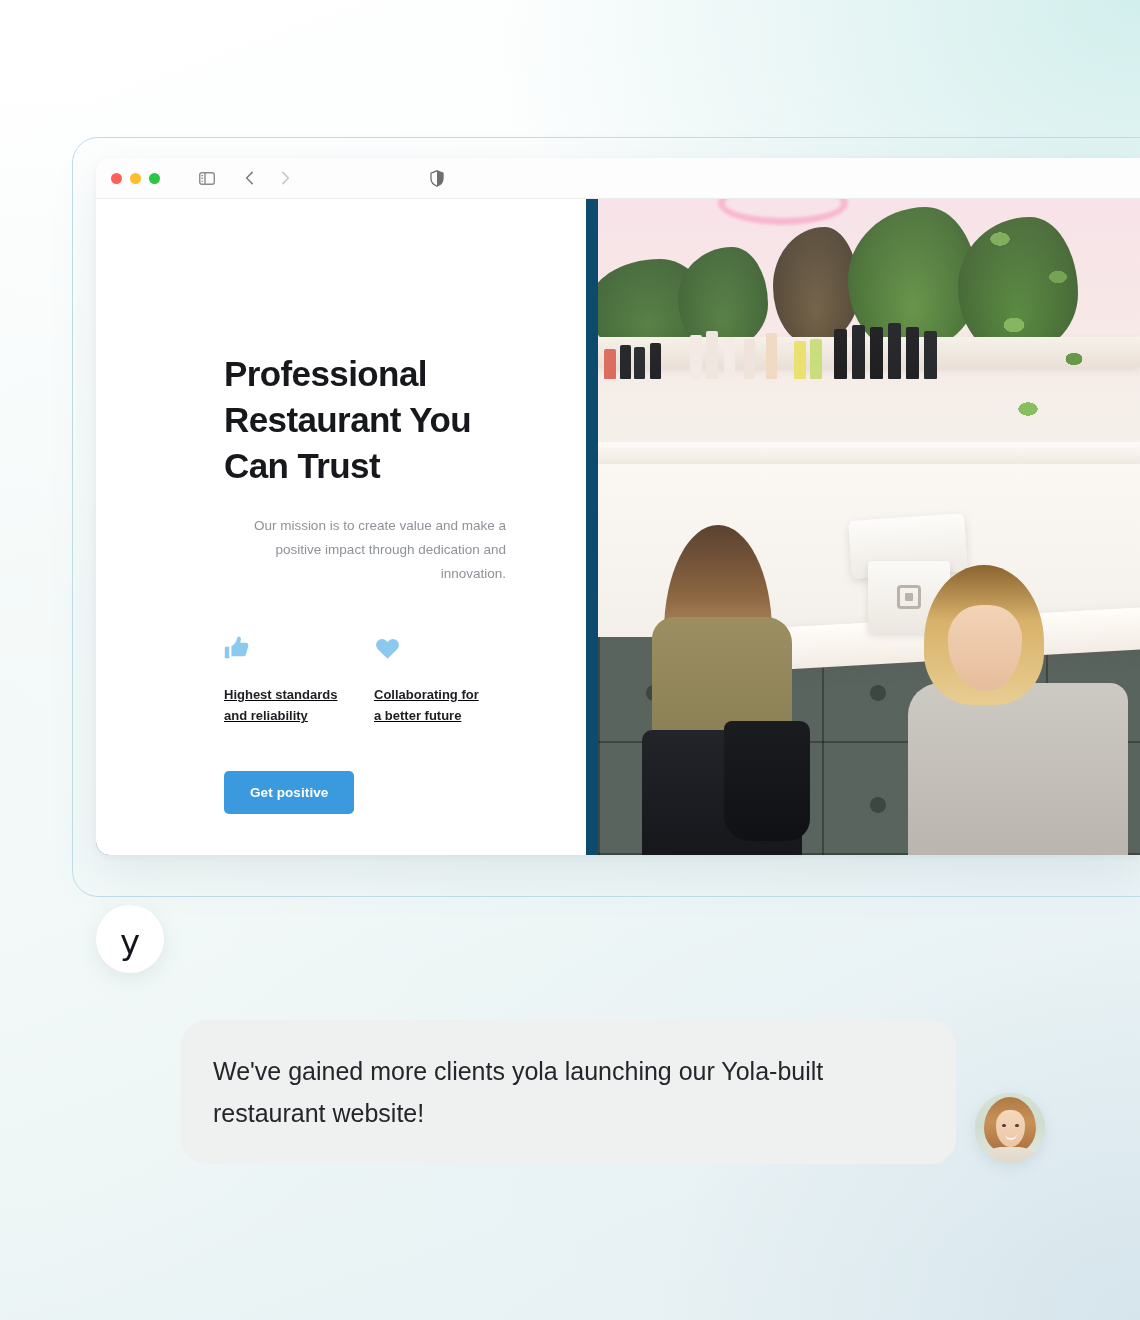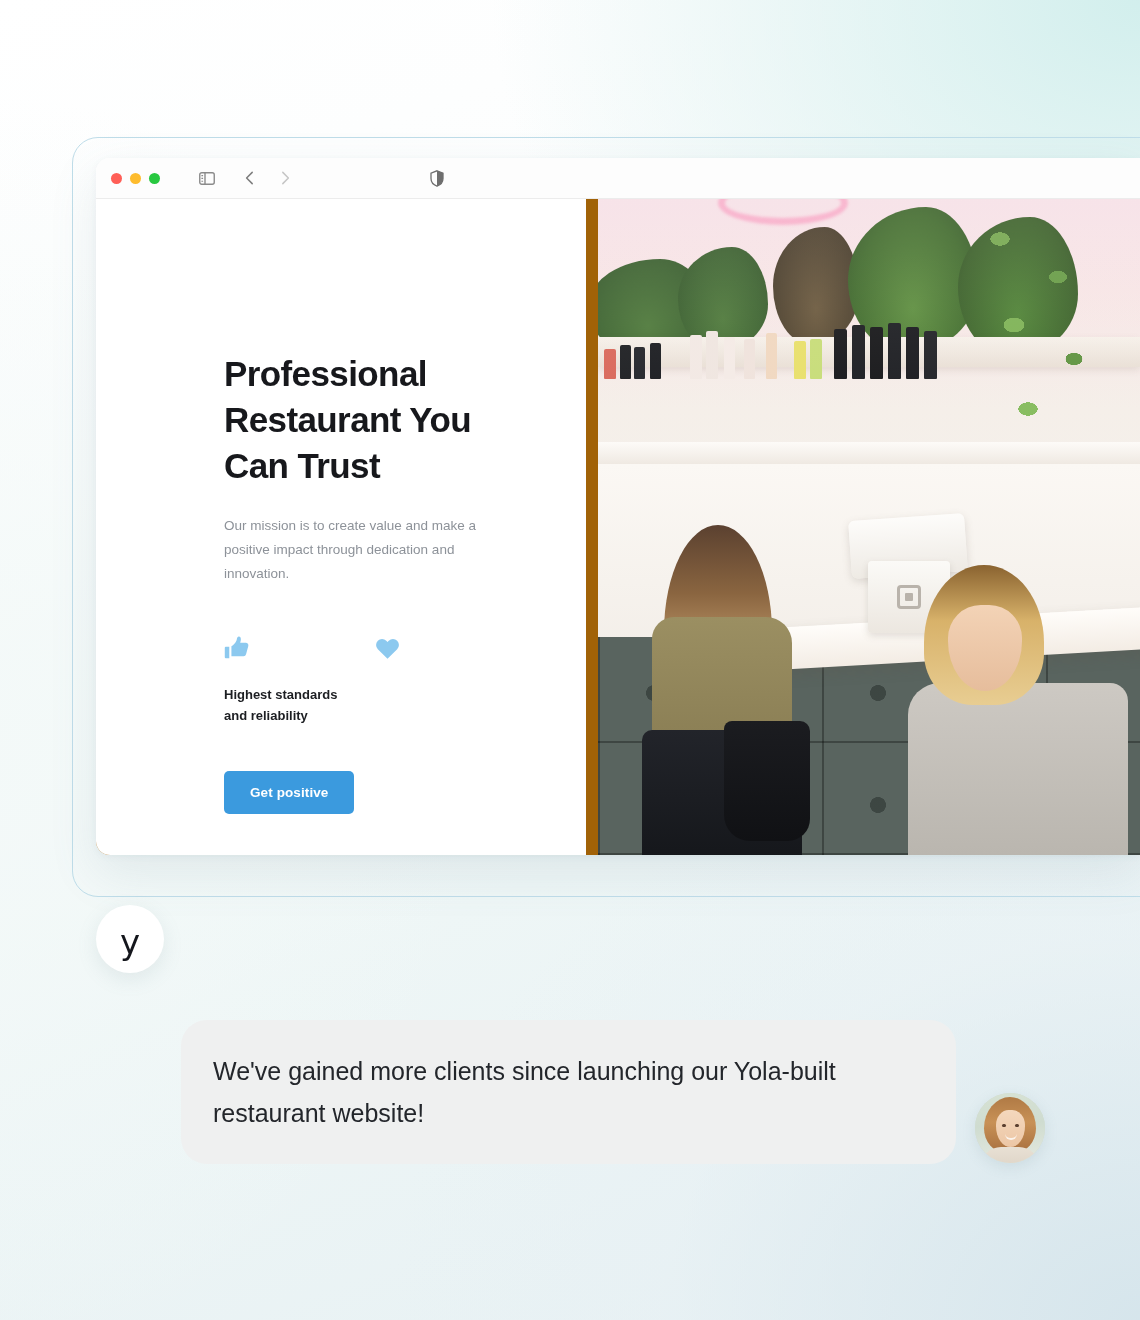--- a/index.html
+++ b/index.html
@@ -111,21 +111,21 @@
     top: 50%;
     transform: translateY(-50%);
     width: 16px; height: 16px;
     display: flex; align-items: center; justify-content: center;
   }
 
   
   .site {
     display: flex;
     height: 656px;
-    background: #a16207;
+    background: #0c4a6e;
     gap: 12px;
   }
 
   .site-left {
     width: 490px;
     flex: 0 0 490px;
     background: #fff;
     position: relative;
   }
 
@@ -143,26 +143,28 @@
     color: #17181c;
     letter-spacing: -0.6px;
   }
 
   .hero-sub {
     margin-top: 24px;
     font-size: 13.5px;
     line-height: 1.78;
     color: #8d9299;
     width: 282px;
+    text-align: right;
   }
 
   .features {
     display: flex;
     margin-top: 46px;
     gap: 0;
+    text-decoration: underline;
   }
   .feature { width: 163px; }
   .feature-icon { color: #8cc9ef; height: 30px; display: flex; align-items: flex-end; }
   .feature-label {
     margin-top: 22px;
     font-size: 13px;
     font-weight: 700;
     line-height: 1.68;
     color: #1c1e22;
     white-space: pre-line;
@@ -487,20 +489,22 @@
               </span>
               <div class="feature-label">Highest standards
 and reliability</div>
             </div>
             <div class="feature">
               <span class="feature-icon">
                 <svg width="27" height="27" viewBox="0 0 24 24" fill="currentColor">
                   <path d="M12 21.2 3.4 12.6a5.3 5.3 0 1 1 7.5-7.5l1.1 1.1 1.1-1.1a5.3 5.3 0 1 1 7.5 7.5z"></path>
                 </svg>
               </span>
+              <div class="feature-label">Collaborating for
+a better future</div>
             </div>
           </div>
 
           <button class="cta">Get positive</button>
         </div>
       </div>
 
       <div class="site-right">
         <div class="photo">
           <div class="ph-wall"></div>
@@ -564,21 +568,21 @@
       </div>
     </div>
   </div>
 
   <div class="chat-row-1">
     <div class="yola-avatar">
       <span class="yola-y">y</span>
     </div>
   </div>
 
-  <div class="bubble-2">We've gained more clients since launching our Yola-built restaurant website!</div>
+  <div class="bubble-2">We've gained more clients yola launching our Yola-built restaurant website!</div>
 
   <div class="user-avatar">
     <div class="ua-bg"></div>
     <div class="ua-hair"></div>
     <div class="ua-face"></div>
     <div class="ua-eye l"></div>
     <div class="ua-eye r"></div>
     <div class="ua-smile"></div>
     <div class="ua-body"></div>
   </div>

